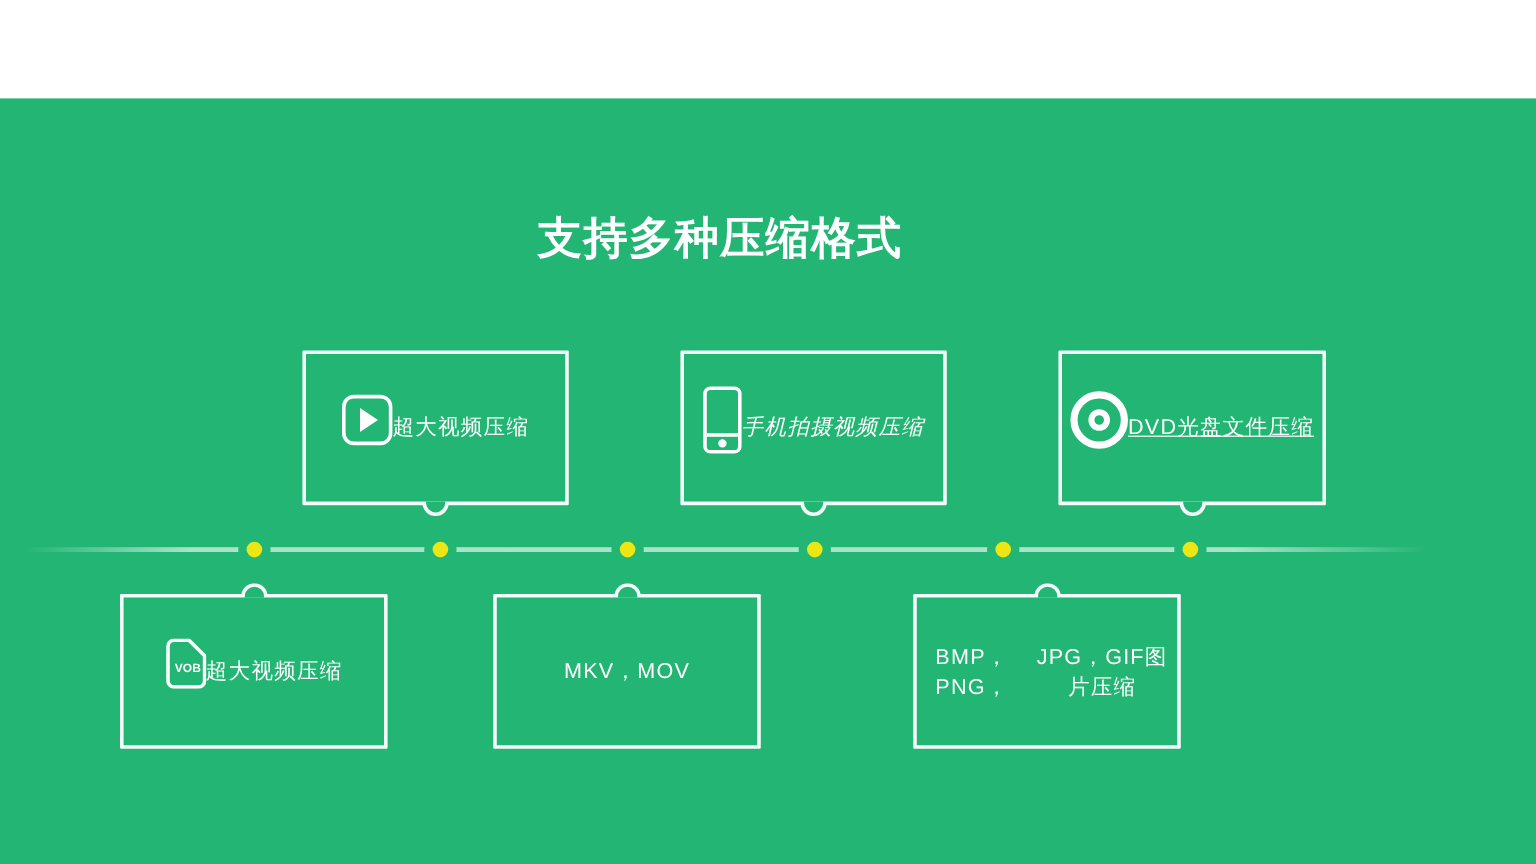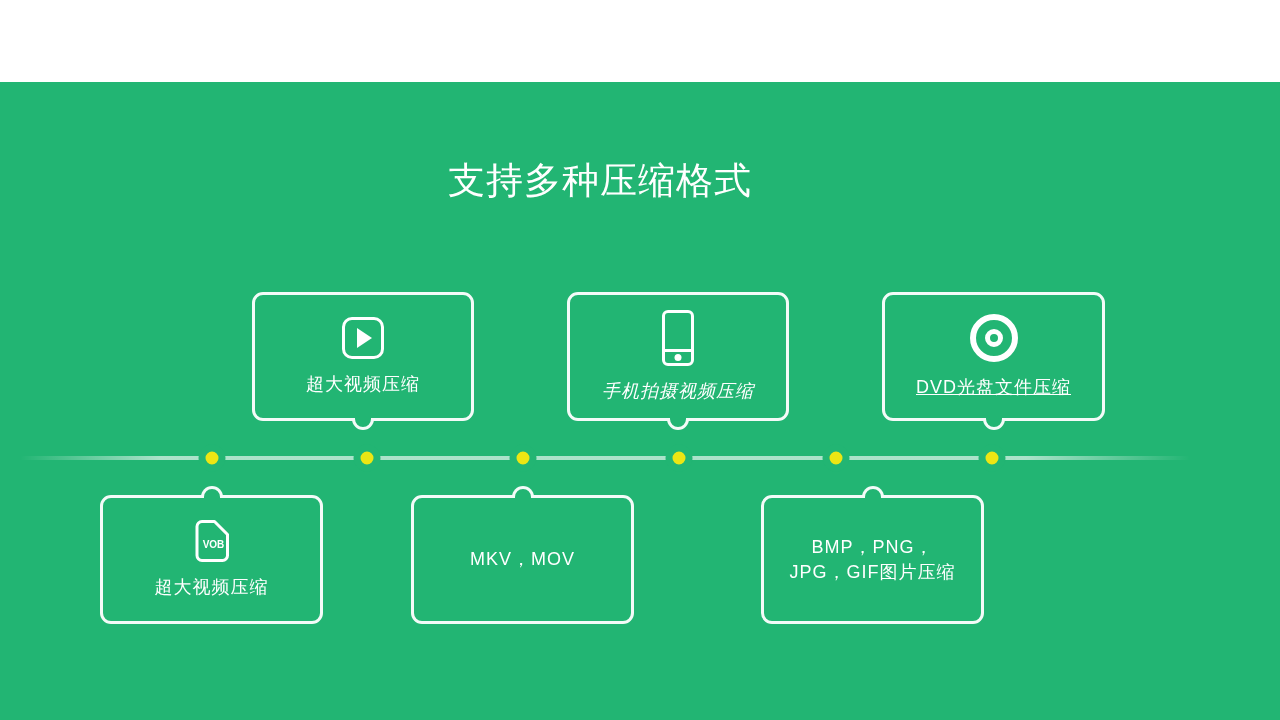--- a/index.html
+++ b/index.html
@@ -8,28 +8,28 @@
     font-family:"Liberation Sans","DejaVu Sans",sans-serif;
     background:#ffffff;
   }
   .top-strip{
     position:absolute;left:0;top:0;width:1280px;height:82px;background:#ffffff;
   }
   .stage{
     position:absolute;left:0;top:82px;width:1280px;height:638px;background:#22b573;
   }
   .slide-title{
-    position:absolute;left:0;top:74px;width:1200px;text-align:center;
-    color:#ffffff;font-size:37px;font-weight:normal;letter-spacing:1px;
+    position:absolute;left:0;top:92px;width:1200px;text-align:center;
+    color:#ffffff;font-size:37px;font-weight:bold;letter-spacing:1px;
   }
   
   .card{
     position:absolute;height:129px;box-sizing:border-box;
-    border:3px solid rgba(255,255,255,0.95);border-radius:11px;
-    display:flex;flex-direction:column;align-items:center;justify-content:center;
+    border:3px solid rgba(255,255,255,0.95);border-radius:1px;
+    display:flex;align-items:center;justify-content:center;
     color:#ffffff;
   }
   .card .label{font-size:18px;letter-spacing:1px;line-height:25px;text-align:center;}
   .card .icon-wrap{margin-bottom:13px;display:flex;align-items:center;justify-content:center;}
   
   .notch{position:absolute;left:50%;transform:translateX(-50%);width:24px;height:11px;overflow:hidden;}
   .notch .circ{width:16px;height:16px;border:3px solid rgba(255,255,255,0.95);border-radius:50%;background:#22b573;margin:0 auto;}
   .notch-mask{position:absolute;left:50%;transform:translateX(-50%);width:16px;height:3px;background:#22b573;}
   .card-top .notch{bottom:-12px;}
   .card-top .notch .circ{margin-top:-11px;}

